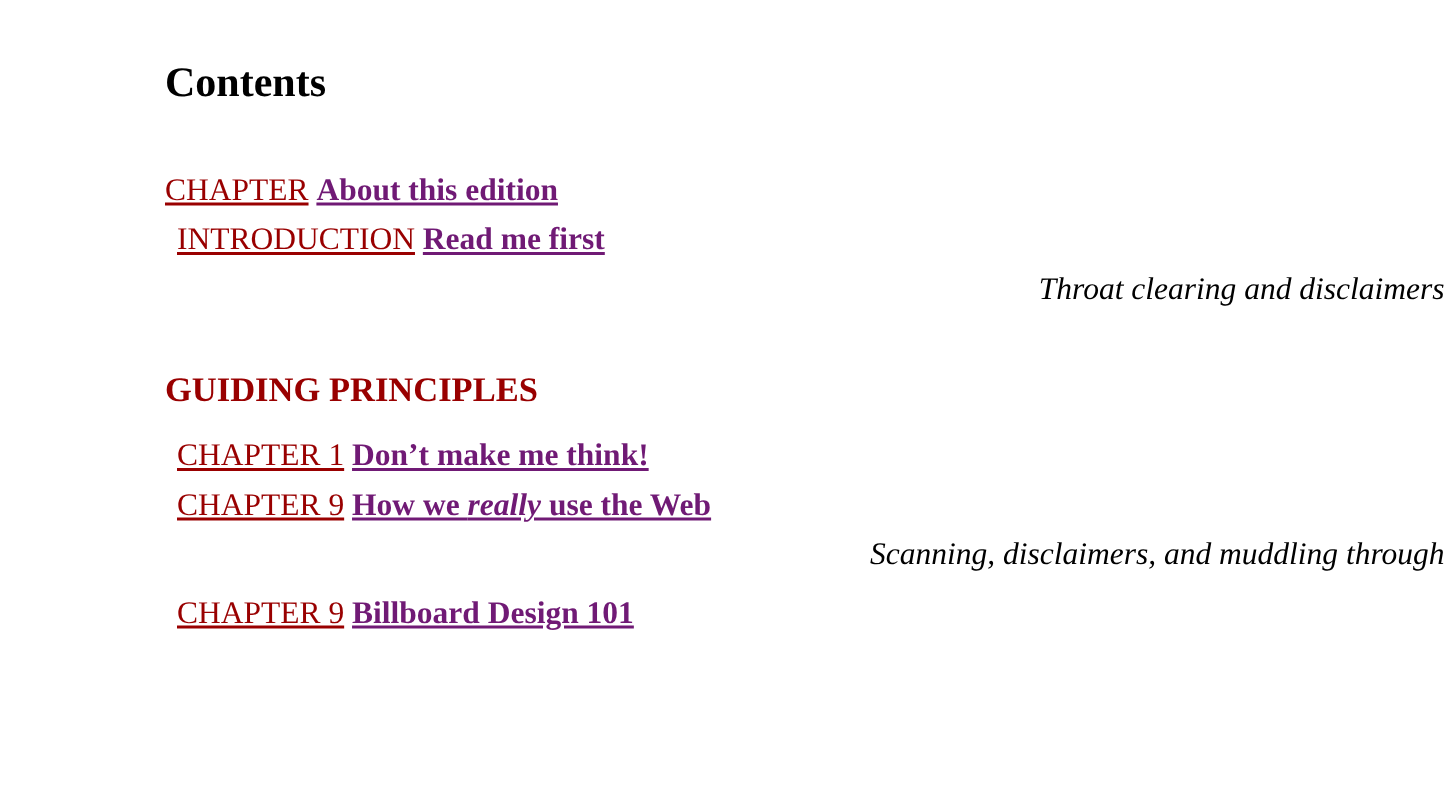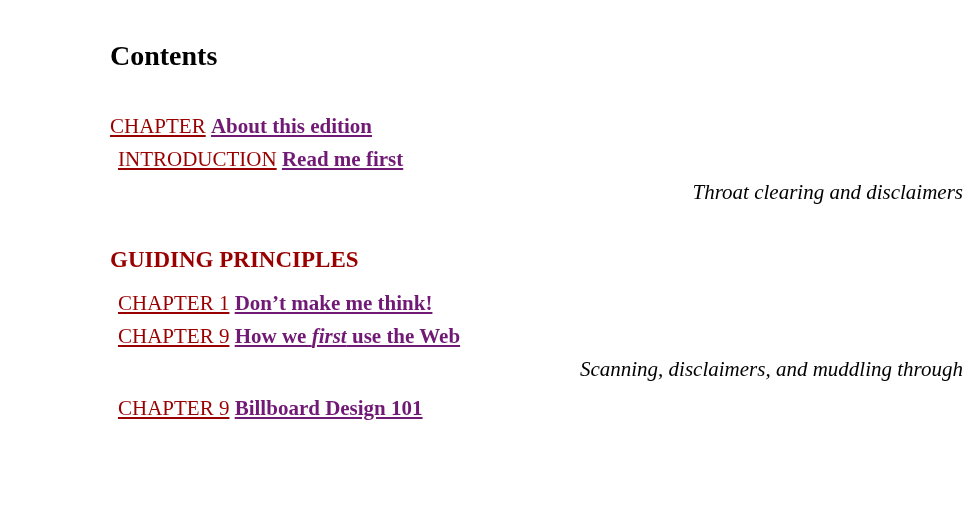--- a/index.html
+++ b/index.html
@@ -82,21 +82,21 @@
   <div class="block indent-1">
     <div class="entry">
       <a class="label-link">CHAPTER 1</a>
       <a class="title-link">Don’t make me think!</a>
     </div>
   </div>
 
   <div class="block indent-1">
     <div class="entry">
       <a class="label-link">CHAPTER 9</a>
-      <a class="title-link">How we <em>first</em> use the Web</a>
+      <a class="title-link">How we <em>really</em> use the Web</a>
     </div>
     <div class="subtitle">Scanning, disclaimers, and muddling through</div>
   </div>
 
   <div class="block indent-1">
     <div class="entry">
       <a class="label-link">CHAPTER 9</a>
       <a class="title-link">Billboard Design 101</a>
     </div>
   </div>

